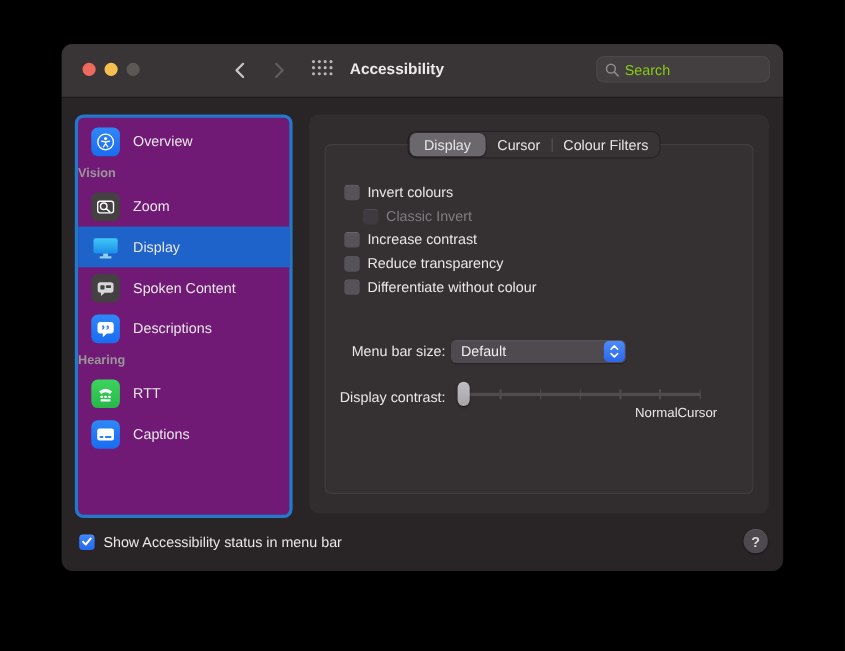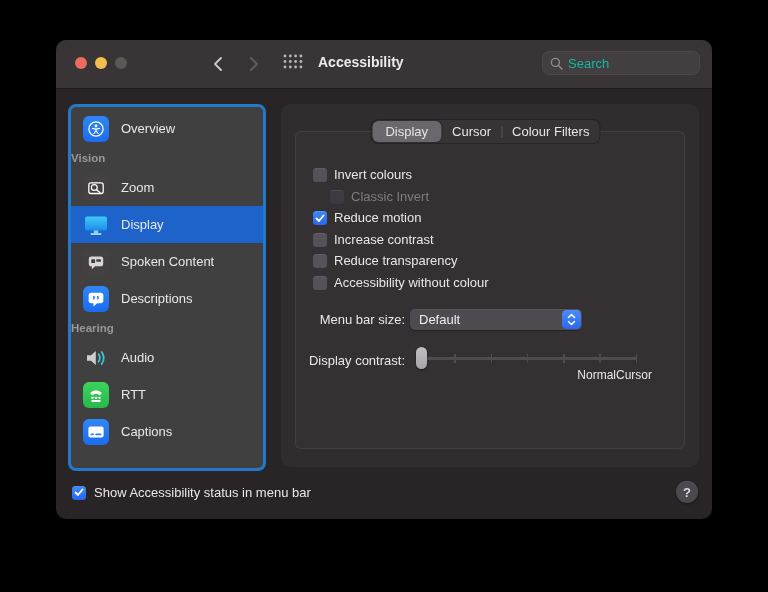--- a/index.html
+++ b/index.html
@@ -29,25 +29,25 @@
   .nav-fwd{left:186px;}
   .gridicon{position:absolute;left:226px;top:13px;}
   .wintitle{
     position:absolute;left:262px;top:14px;font-size:14px;font-weight:bold;color:#eceaec;
   }
   .searchfield{
     position:absolute;right:12px;top:11px;width:158px;height:24px;
     border:1px solid #4c4748;border-radius:7px;background:rgba(255,255,255,.05);
     display:flex;align-items:center;padding:0 7px;box-sizing:border-box;gap:5px;
   }
-  .searchfield span{color:#14b8a6;font-size:13px;}
+  .searchfield span{color:#84cc16;font-size:13px;}
   
   .sidebar{
     position:absolute;left:12px;top:64px;width:198px;height:367px;
-    background:#404040;border:3px solid #2278c9;border-radius:8px;
+    background:#701a75;border:3px solid #2278c9;border-radius:8px;
     box-sizing:border-box;overflow:hidden;padding-top:3px;
   }
   .side-row{
     height:37px;display:flex;align-items:center;gap:12px;padding-left:12px;
     font-size:13px;color:#e9e7e9;cursor:default;
   }
   .side-row.selected{background:#1d63c9;}
   .side-header{
     height:22px;display:flex;align-items:center;padding-left:0;
     font-size:11.5px;font-weight:bold;color:#97939​6;color:#98949"".toString;
@@ -94,21 +94,21 @@
     width:14px;height:14px;border-radius:3.5px;background:#56525a;flex:0 0 auto;
     box-shadow:inset 0 .5px 0 rgba(255,255,255,.15);
     display:flex;align-items:center;justify-content:center;
   }
   .cbox.disabled{background:#3e3a40;}
   .cbox.checked{background:linear-gradient(180deg,#3f87f8,#2767ef);}
   .cbox.checked svg{display:block;}
   
   .label-right{position:absolute;left:0;width:124px;text-align:right;font-size:13px;color:#e9e7e9;z-index:2;}
   .popup{
-    position:absolute;left:129px;top:205px;width:172px;height:21px;
+    position:absolute;left:129px;top:205px;width:159px;height:21px;
     background:#4e4a50;border-radius:5px;display:flex;align-items:center;
     box-shadow:inset 0 .5px 0 rgba(255,255,255,.12), 0 .5px 1px rgba(0,0,0,.3);
     z-index:2;
   }
   .popup .pvalue{font-size:13px;color:#f0eef0;padding-left:9px;flex:1;}
   .popup .cap{
     width:19px;height:19px;margin-right:1px;border-radius:4.5px;
     background:linear-gradient(180deg,#4b8cf8,#2c67ef);
     display:flex;align-items:center;justify-content:center;
   }
@@ -245,30 +245,20 @@
           <path d="M7.5 5.5 h11 a3.2 3.2 0 0 1 3.2 3.2 v6 a3.2 3.2 0 0 1 -3.2 3.2 h-4 l-4.5 4 v-4 h-2.5 a3.2 3.2 0 0 1 -3.2 -3.2 v-6 a3.2 3.2 0 0 1 3.2 -3.2 z" fill="#fff"></path>
           <path d="M9.6 9.2 q2.4 0 2.2 2.2 q-.2 2.2 -2.6 2.4 l0 -1.3 q1.2 -.2 1.2 -1.1 l-1.2 0 z" fill="#2f7cf6"></path>
           <path d="M14.4 9.2 q2.4 0 2.2 2.2 q-.2 2.2 -2.6 2.4 l0 -1.3 q1.2 -.2 1.2 -1.1 l-1.2 0 z" fill="#2f7cf6"></path>
         </svg>
       </div>
       <span>Descriptions</span>
     </div>
 
     <div class="side-header">Hearing</div>
 
-    <div class="side-row">
-      <div class="iconbox bg-none">
-        <svg width="26" height="26" viewBox="0 0 26 26">
-          <path d="M4 10.3 L8 10.3 L12.8 6 L12.8 20 L8 15.7 L4 15.7 Z" fill="#cfccce"></path>
-          <path d="M15.6 9.3 Q18.2 13 15.6 16.7" stroke="#3cc3d5" stroke-width="1.8" fill="none" stroke-linecap="round"></path>
-          <path d="M18.7 7 Q22.7 13 18.7 19" stroke="#3cc3d5" stroke-width="1.8" fill="none" stroke-linecap="round"></path>
-        </svg>
-      </div>
-      <span>Audio</span>
-    </div>
 
     <div class="side-row">
       <div class="iconbox bg-green">
         <svg width="22" height="22" viewBox="0 0 26 26">
           <path d="M6 10.5 Q13 4.5 20 10.5 L17.8 13.2 Q13 9.6 8.2 13.2 Z" fill="#fff"></path>
           <rect x="7.6" y="15" width="2.6" height="2.6" rx="0.7" fill="#fff"></rect>
           <rect x="11.7" y="15" width="2.6" height="2.6" rx="0.7" fill="#fff"></rect>
           <rect x="15.8" y="15" width="2.6" height="2.6" rx="0.7" fill="#fff"></rect>
           <rect x="7.6" y="18.8" width="10.8" height="2.4" rx="0.7" fill="#fff"></rect>
         </svg>
@@ -301,38 +291,30 @@
     <div class="checks">
       <div class="chk-row">
         <div class="cbox"></div>
         <span>Invert colours</span>
       </div>
       <div class="chk-row indent disabled">
         <div class="cbox disabled"></div>
         <span>Classic Invert</span>
       </div>
       <div class="chk-row">
-        <div class="cbox checked">
-          <svg width="10" height="9" viewBox="0 0 10 9">
-            <path d="M1.5 4.5 L4 7 L8.5 1.5" stroke="#fff" stroke-width="1.8" fill="none" stroke-linecap="round" stroke-linejoin="round"></path>
-          </svg>
-        </div>
-        <span>Reduce motion</span>
-      </div>
-      <div class="chk-row">
         <div class="cbox"></div>
         <span>Increase contrast</span>
       </div>
       <div class="chk-row">
         <div class="cbox"></div>
         <span>Reduce transparency</span>
       </div>
       <div class="chk-row">
         <div class="cbox"></div>
-        <span>Accessibility without colour</span>
+        <span>Differentiate without colour</span>
       </div>
     </div>
 
     <div class="label-right" style="top:208px;">Menu bar size:</div>
     <div class="popup">
       <div class="pvalue">Default</div>
       <div class="cap">
         <svg width="11" height="13" viewBox="0 0 11 13">
           <path d="M2.5 4.5 L5.5 1.5 L8.5 4.5" stroke="#fff" stroke-width="1.5" fill="none" stroke-linecap="round" stroke-linejoin="round"></path>
           <path d="M2.5 8.5 L5.5 11.5 L8.5 8.5" stroke="#fff" stroke-width="1.5" fill="none" stroke-linecap="round" stroke-linejoin="round"></path>

